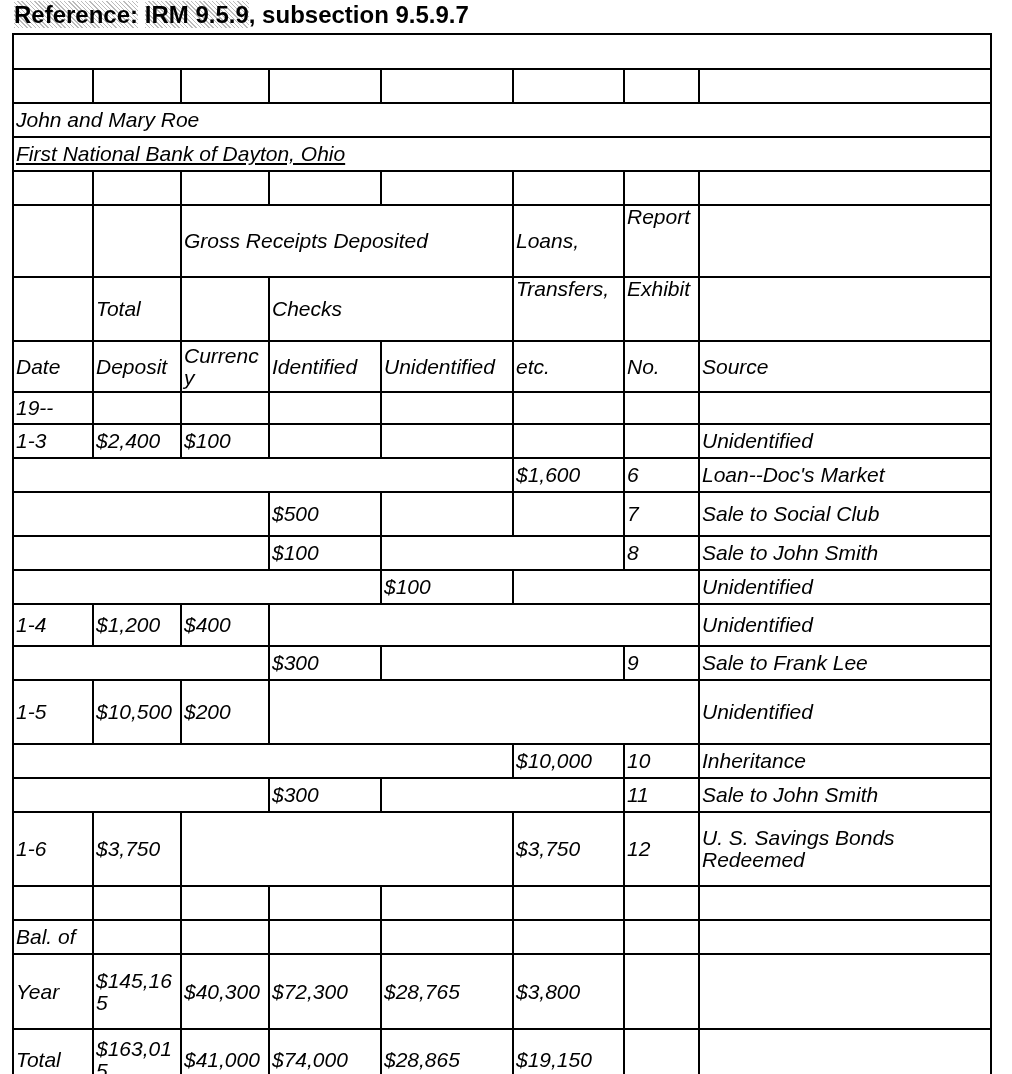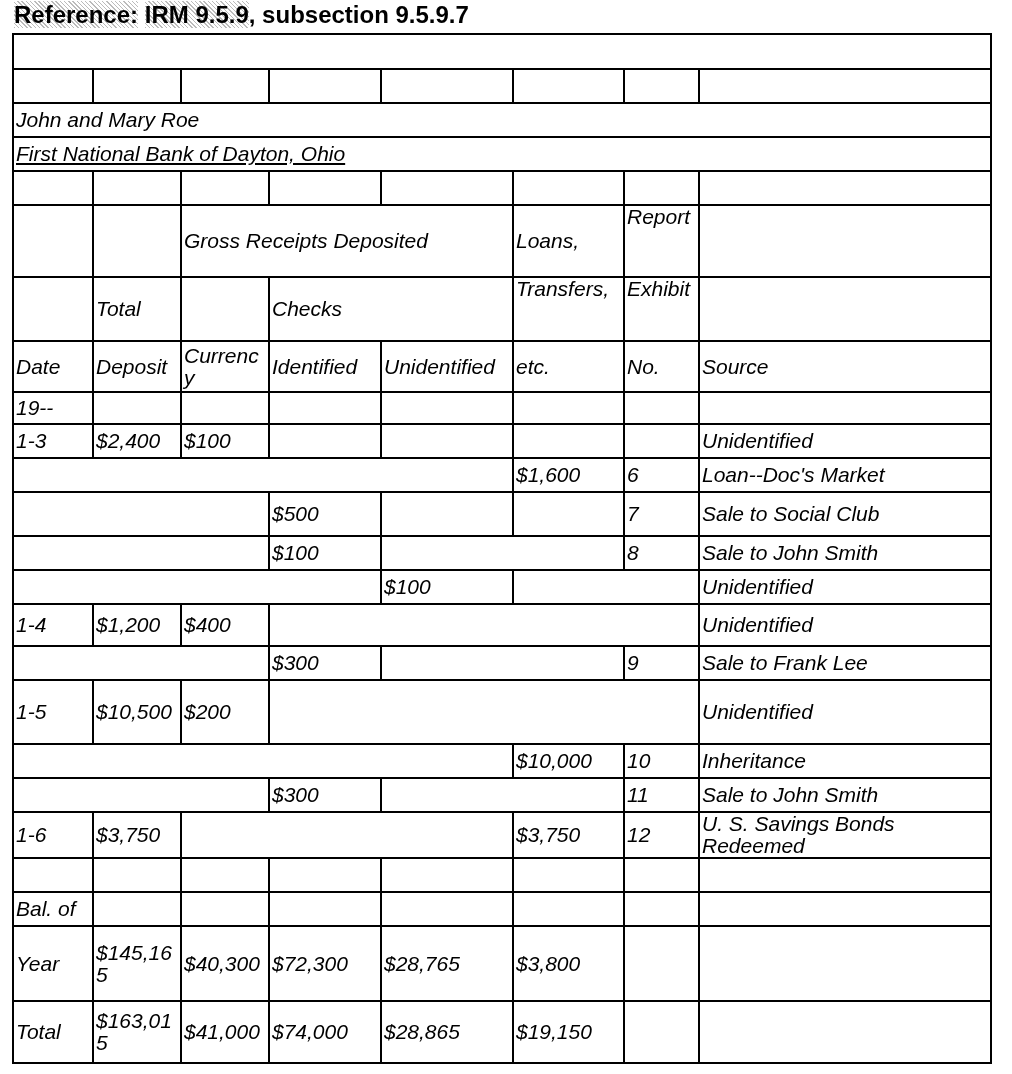--- a/index.html
+++ b/index.html
@@ -168,21 +168,21 @@
     <td class="r">10</td>
     <td class="src">Inheritance</td>
   </tr>
   <tr style="height:34px">
     <td colspan="3"></td>
     <td class="r">$300</td>
     <td colspan="2"></td>
     <td class="r">11</td>
     <td class="src">Sale to John Smith</td>
   </tr>
-  <tr style="height:46px">
+  <tr style="height:74px">
     <td>1-6</td>
     <td class="r">$3,750</td>
     <td colspan="3"></td>
     <td class="r">$3,750</td>
     <td class="r">12</td>
     <td class="src">U. S. Savings Bonds Redeemed</td>
   </tr>
   <tr style="height:34px">
         <td></td>
         <td></td>

